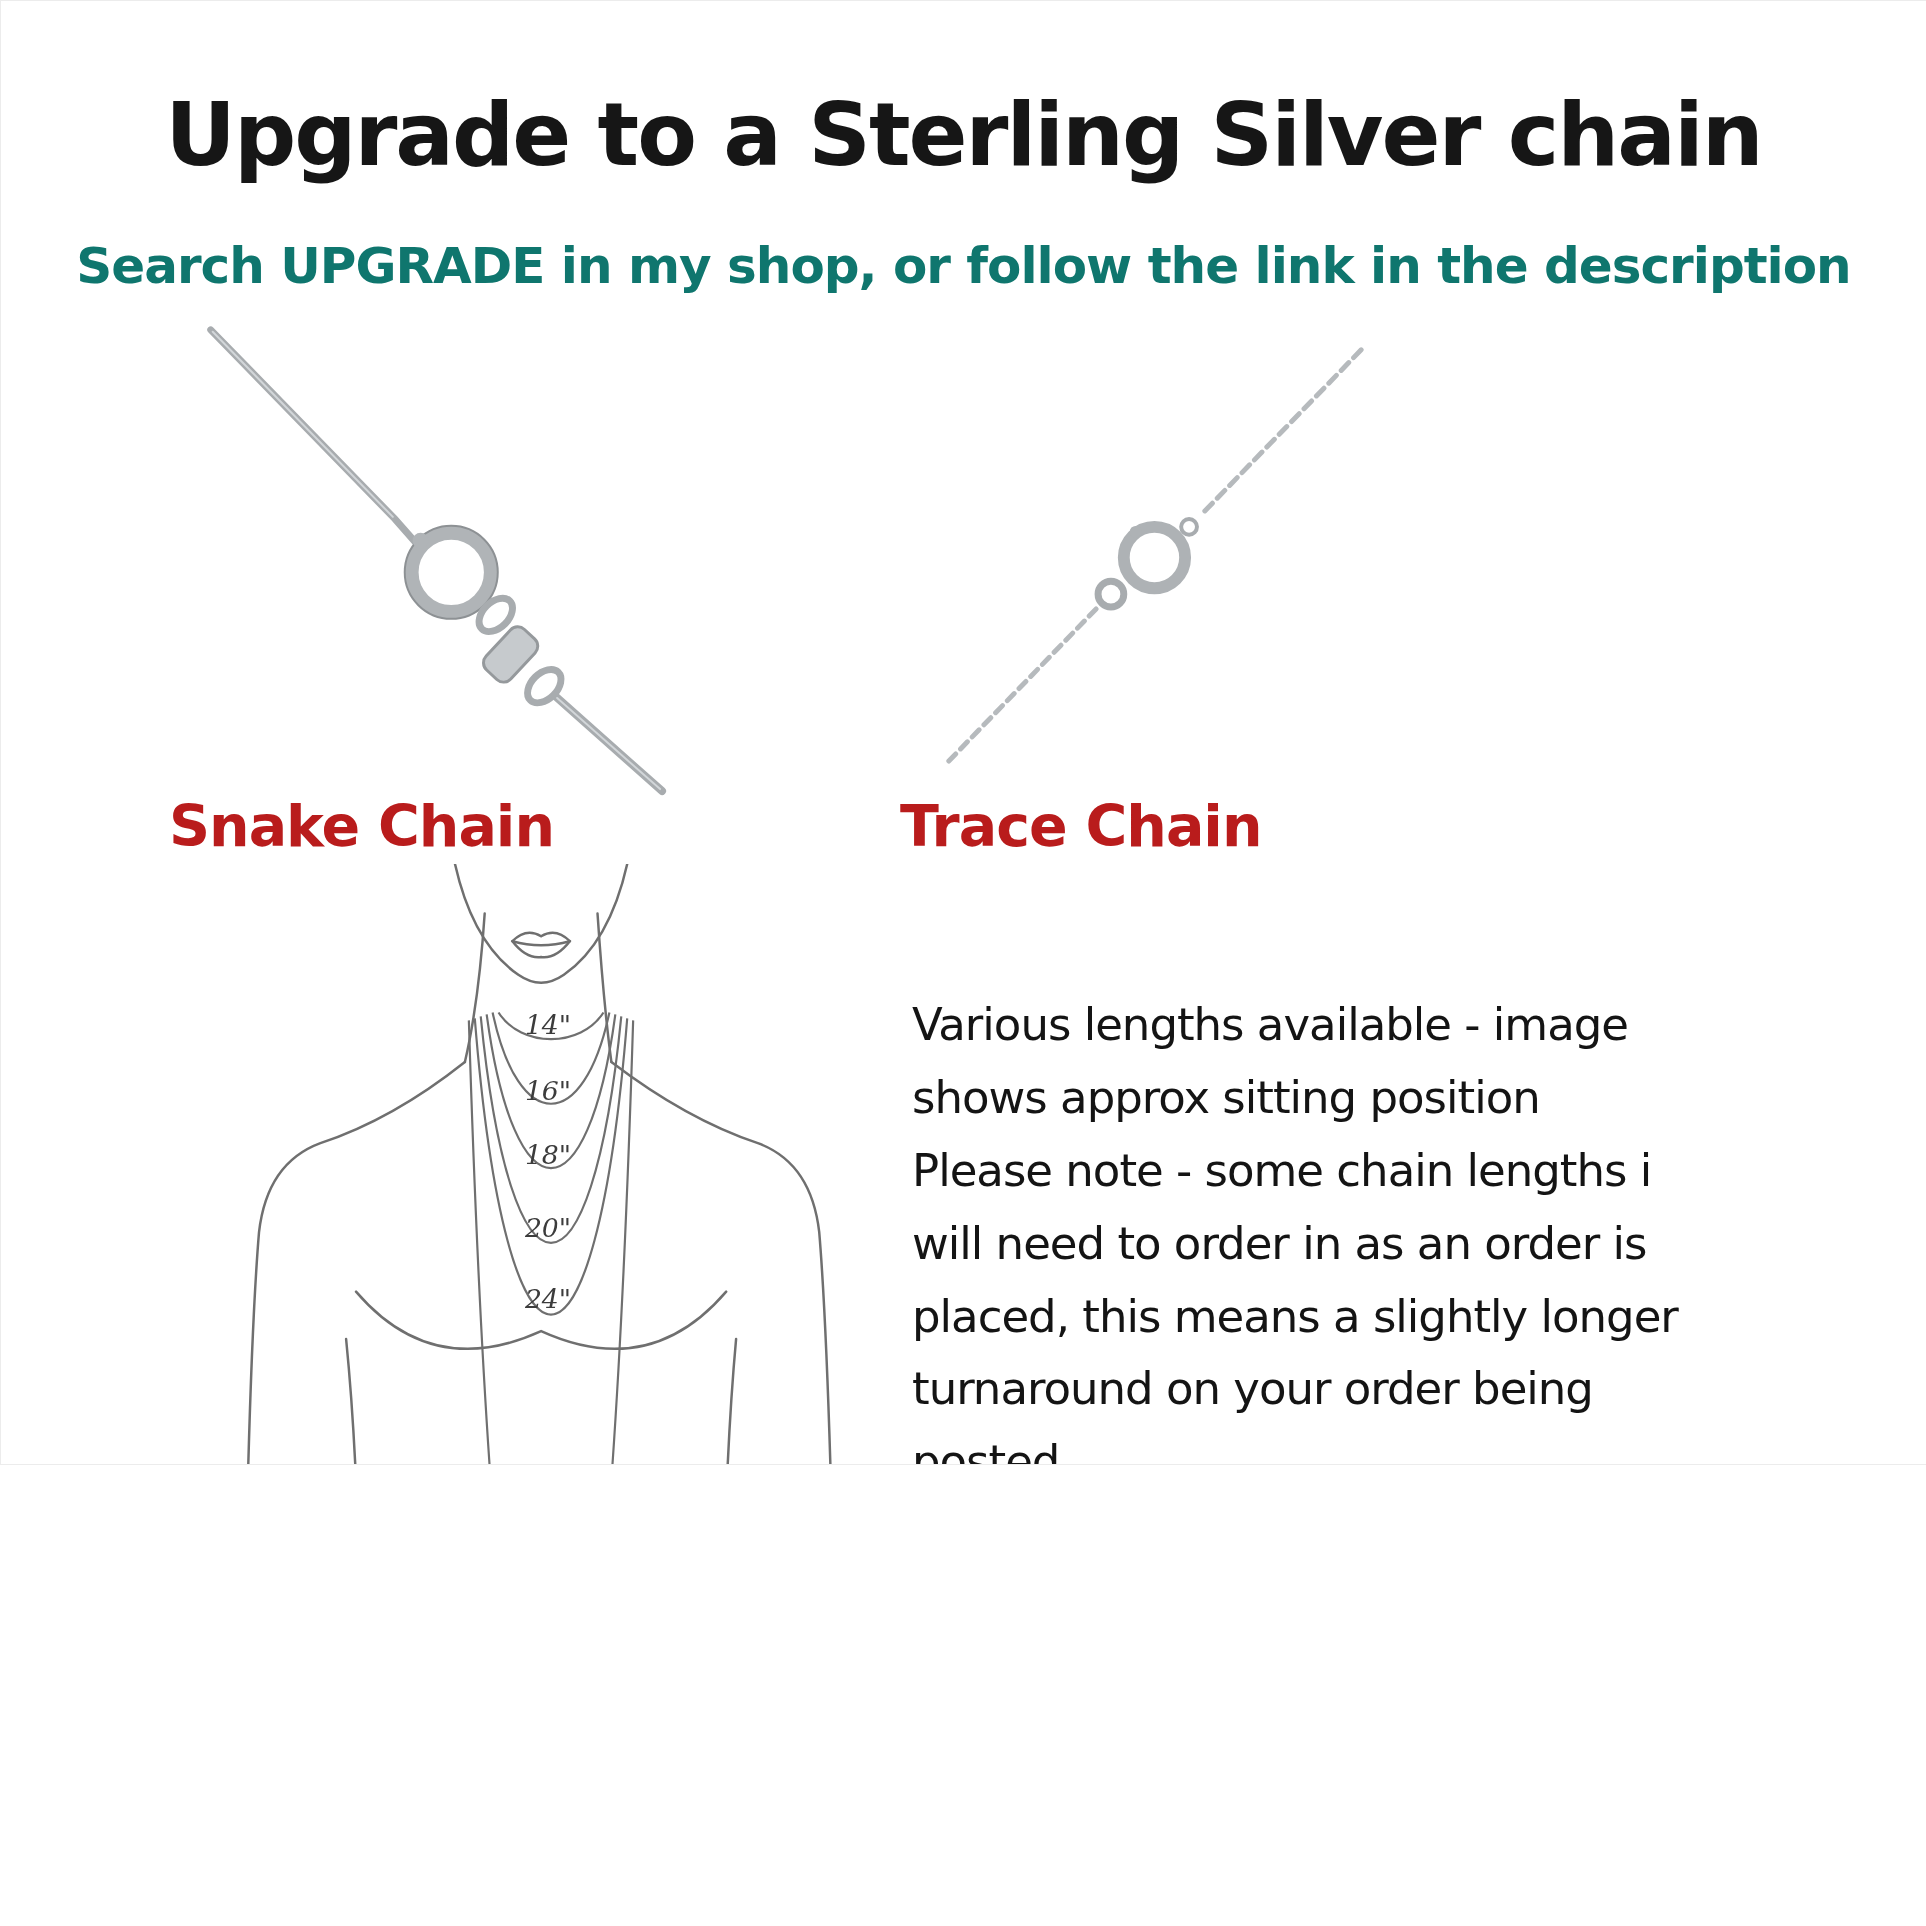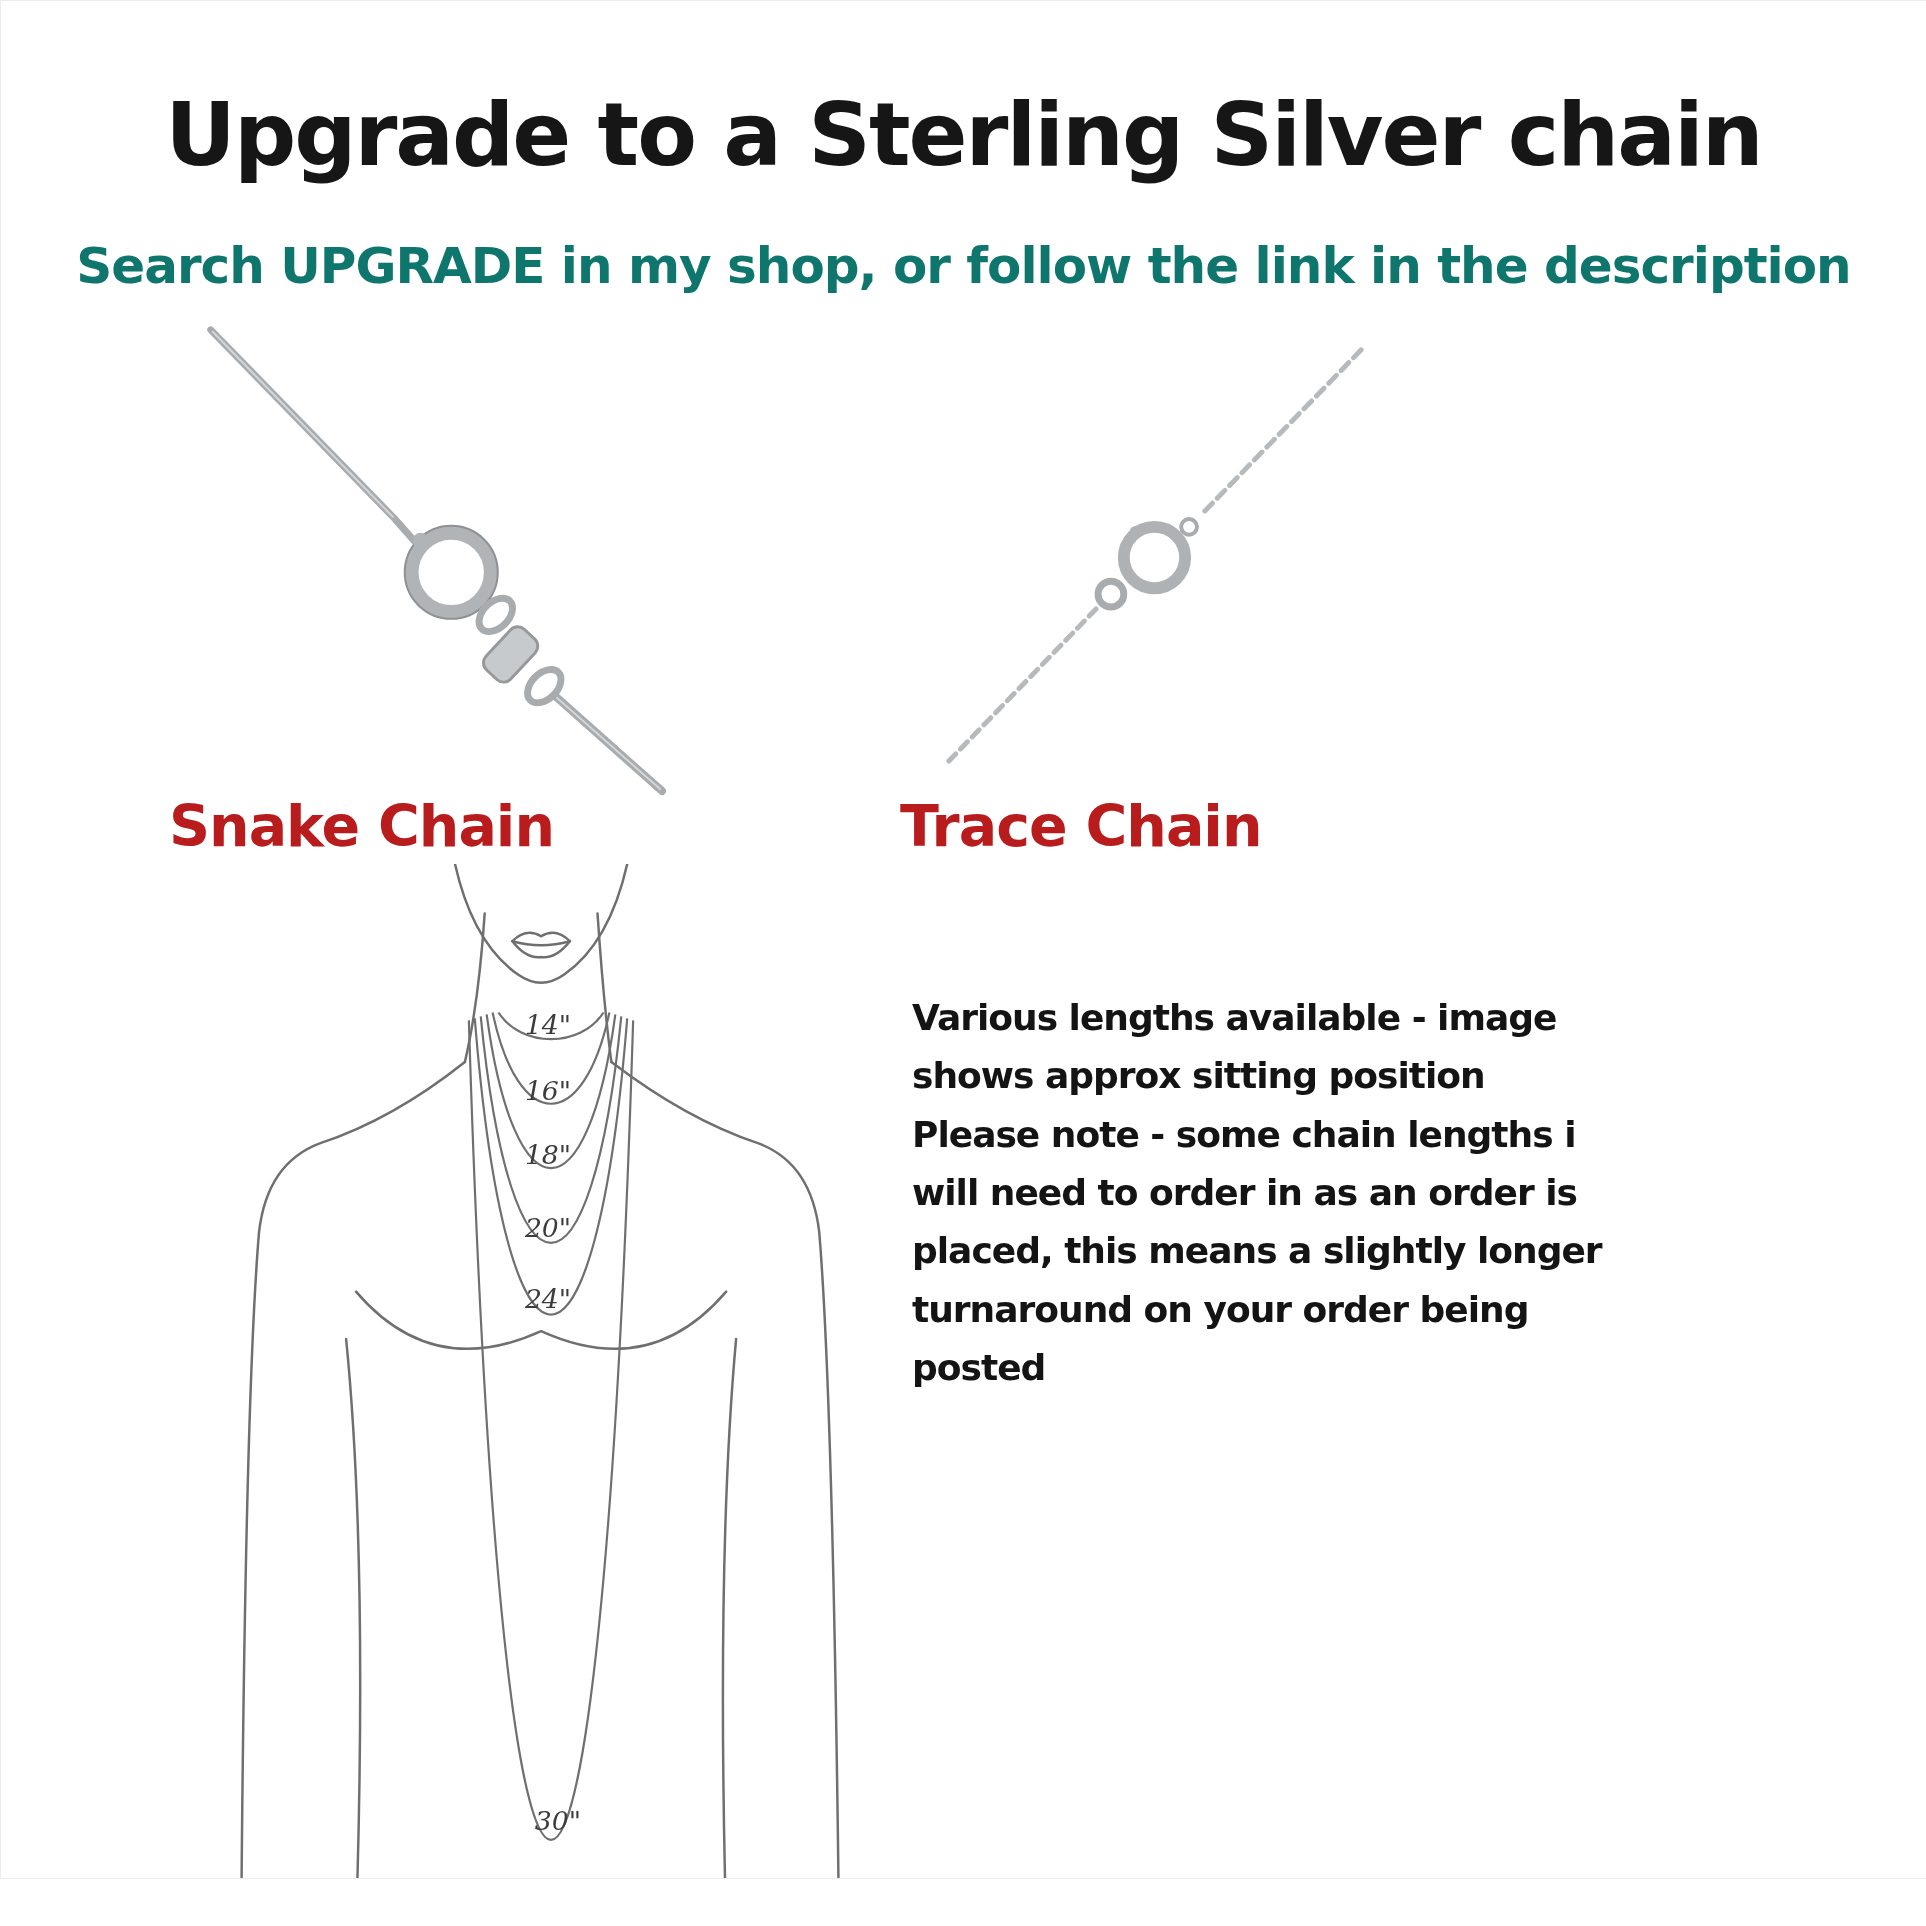--- a/index.html
+++ b/index.html
@@ -1,18 +1,18 @@
 <!DOCTYPE html>
 <html><head>
 <meta charset="utf-8">
 <style>
   html,body{margin:0;padding:0;background:#ffffff;}
   .canvas{
     position:relative;
-    width:1927px;height:1879px;
+    width:1927px;height:1465px;
     background:#ffffff;
     overflow:hidden;
     font-family:"DejaVu Sans","Liberation Sans",sans-serif;
     color:#141414;
     box-sizing:border-box;
     border:1px solid #ececec;
   }
   .page-title{
     position:absolute;top:83px;left:0;width:100%;
     text-align:center;
@@ -37,21 +37,21 @@
   .trace-label{left:891px;top:792px;margin-left:8px;}
   .torso{position:absolute;left:228px;top:863px;width:644px;height:1063px;}
   .length-label{
     font-family:"DejaVu Serif","Liberation Serif",serif;
     font-style:italic;
     font-size:27px;
     fill:#3c3c3c;
   }
   .info-paragraph{
     position:absolute;left:911px;top:988px;width:1005px;
-    font-size:36px;font-weight:bold;letter-spacing:-1px;
+    font-size:45px;font-weight:normal;letter-spacing:-1px;
     line-height:1.62;
     color:#141414;
     white-space:pre-line;
   }
 </style>
 </head>
 <body>
 
 <div class="canvas">
 

